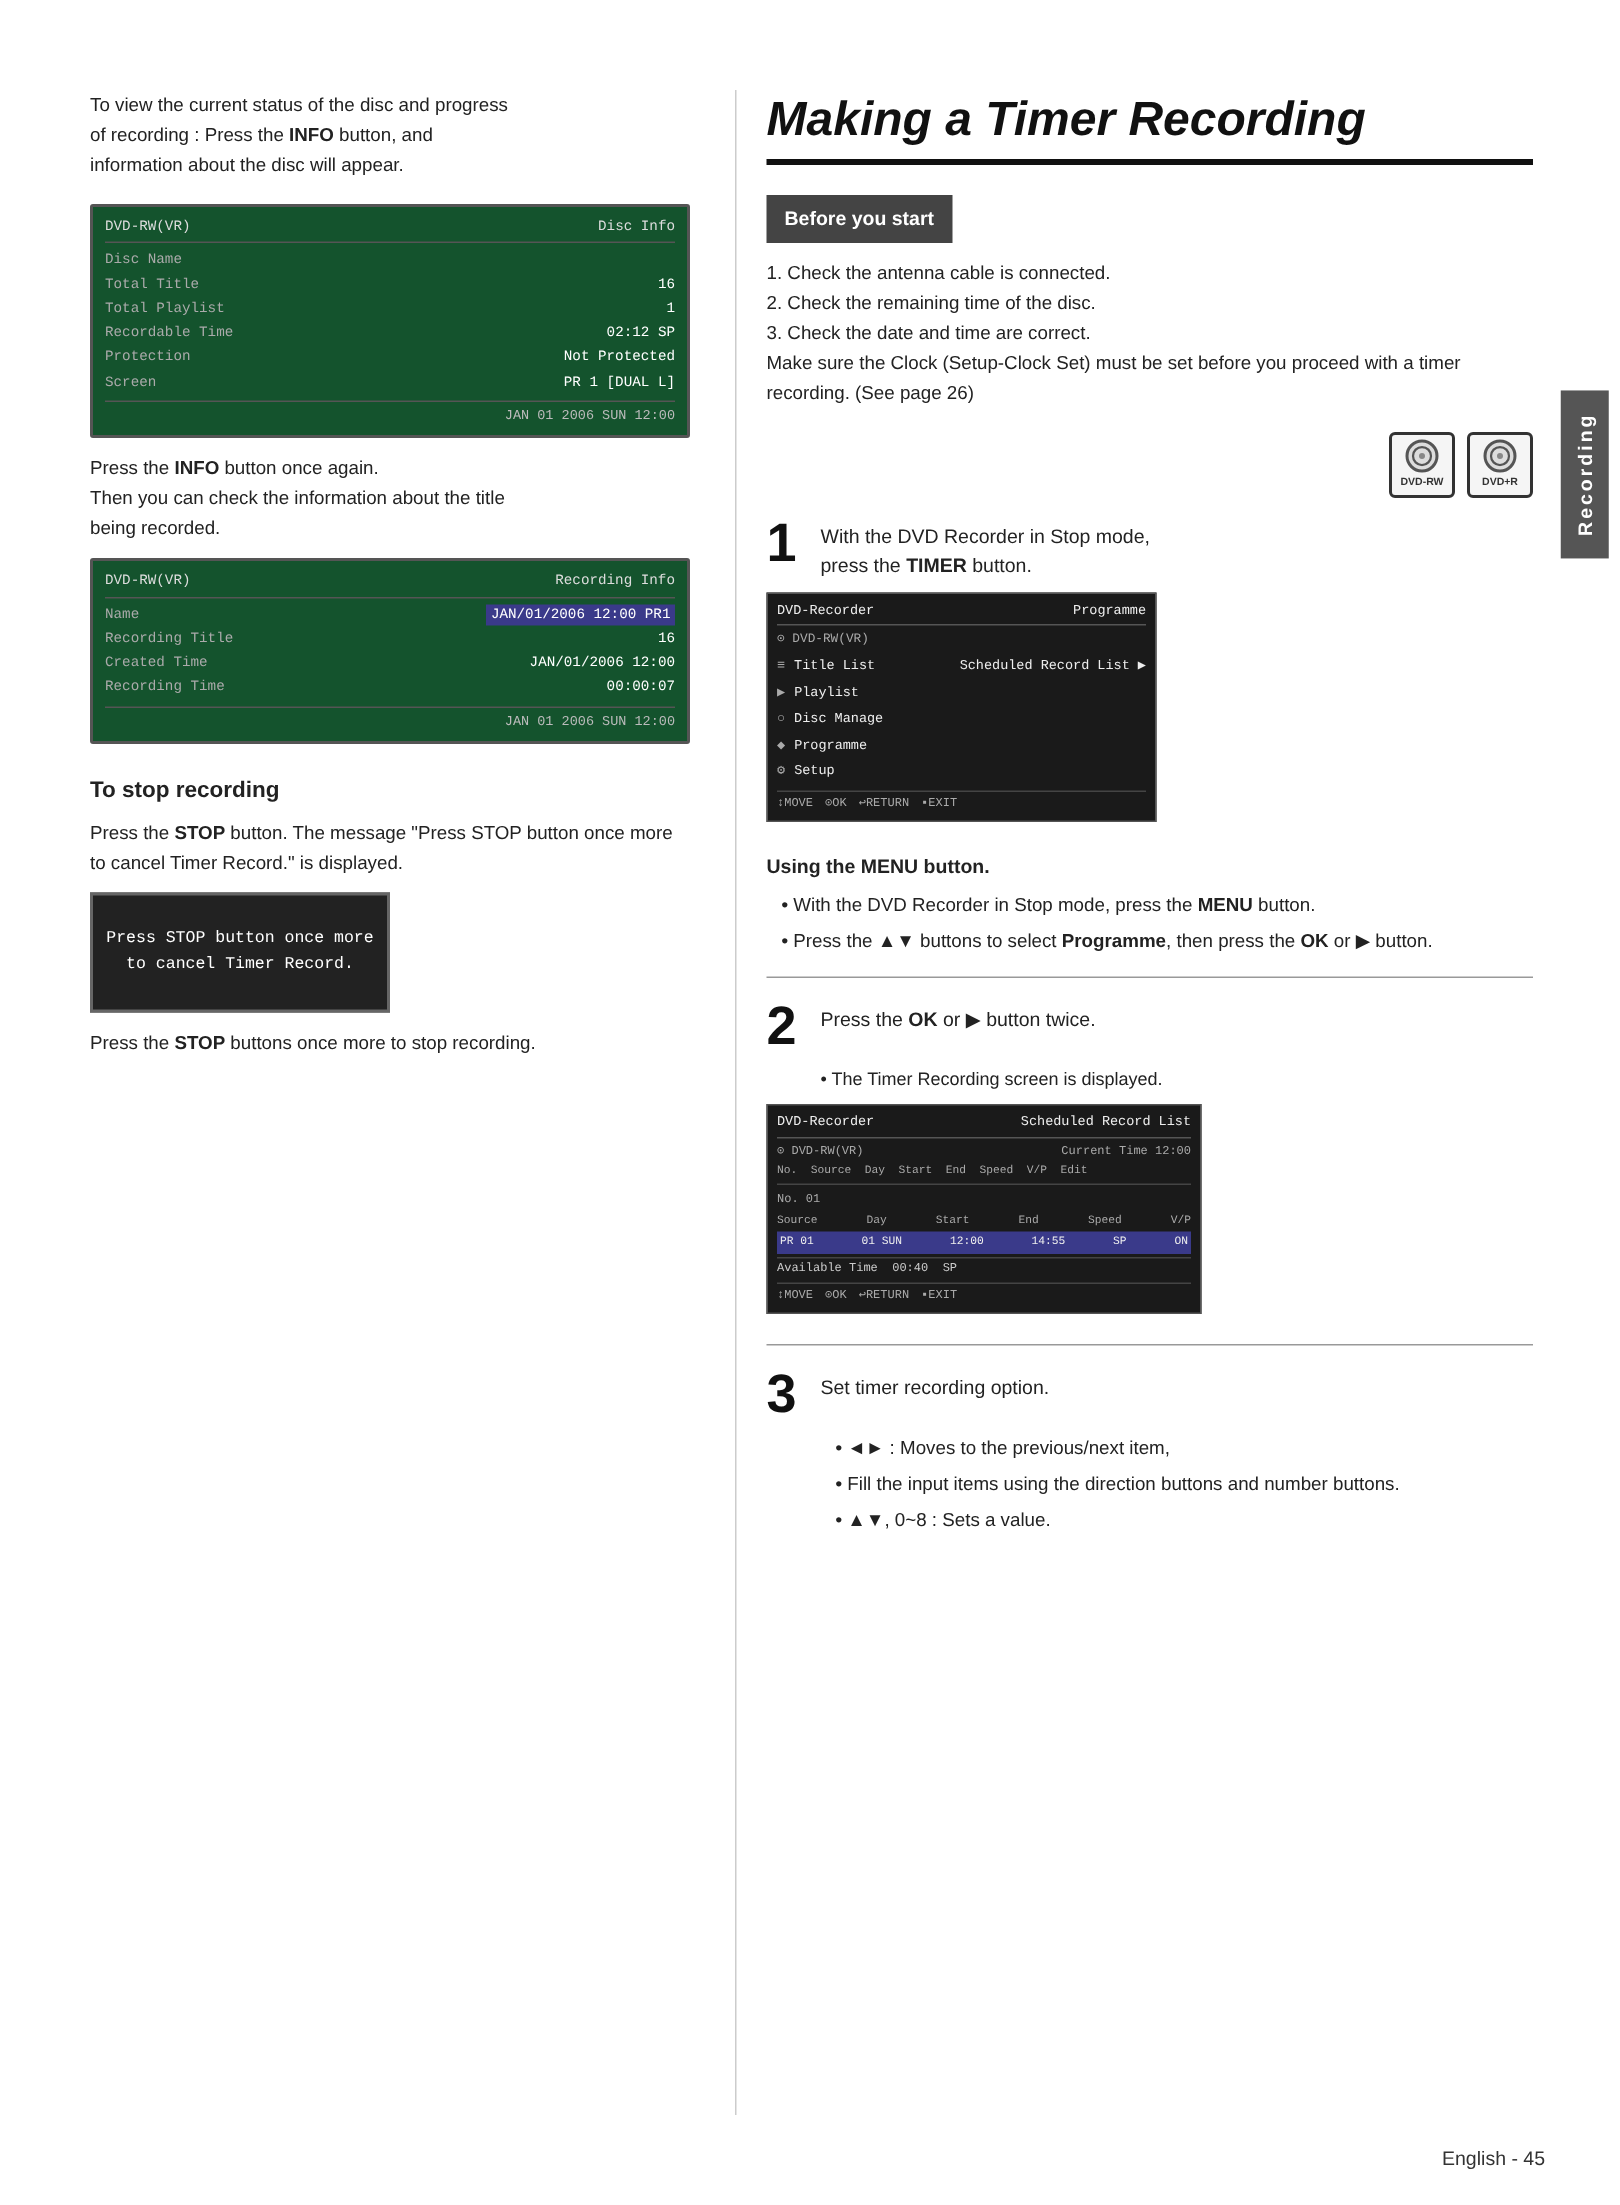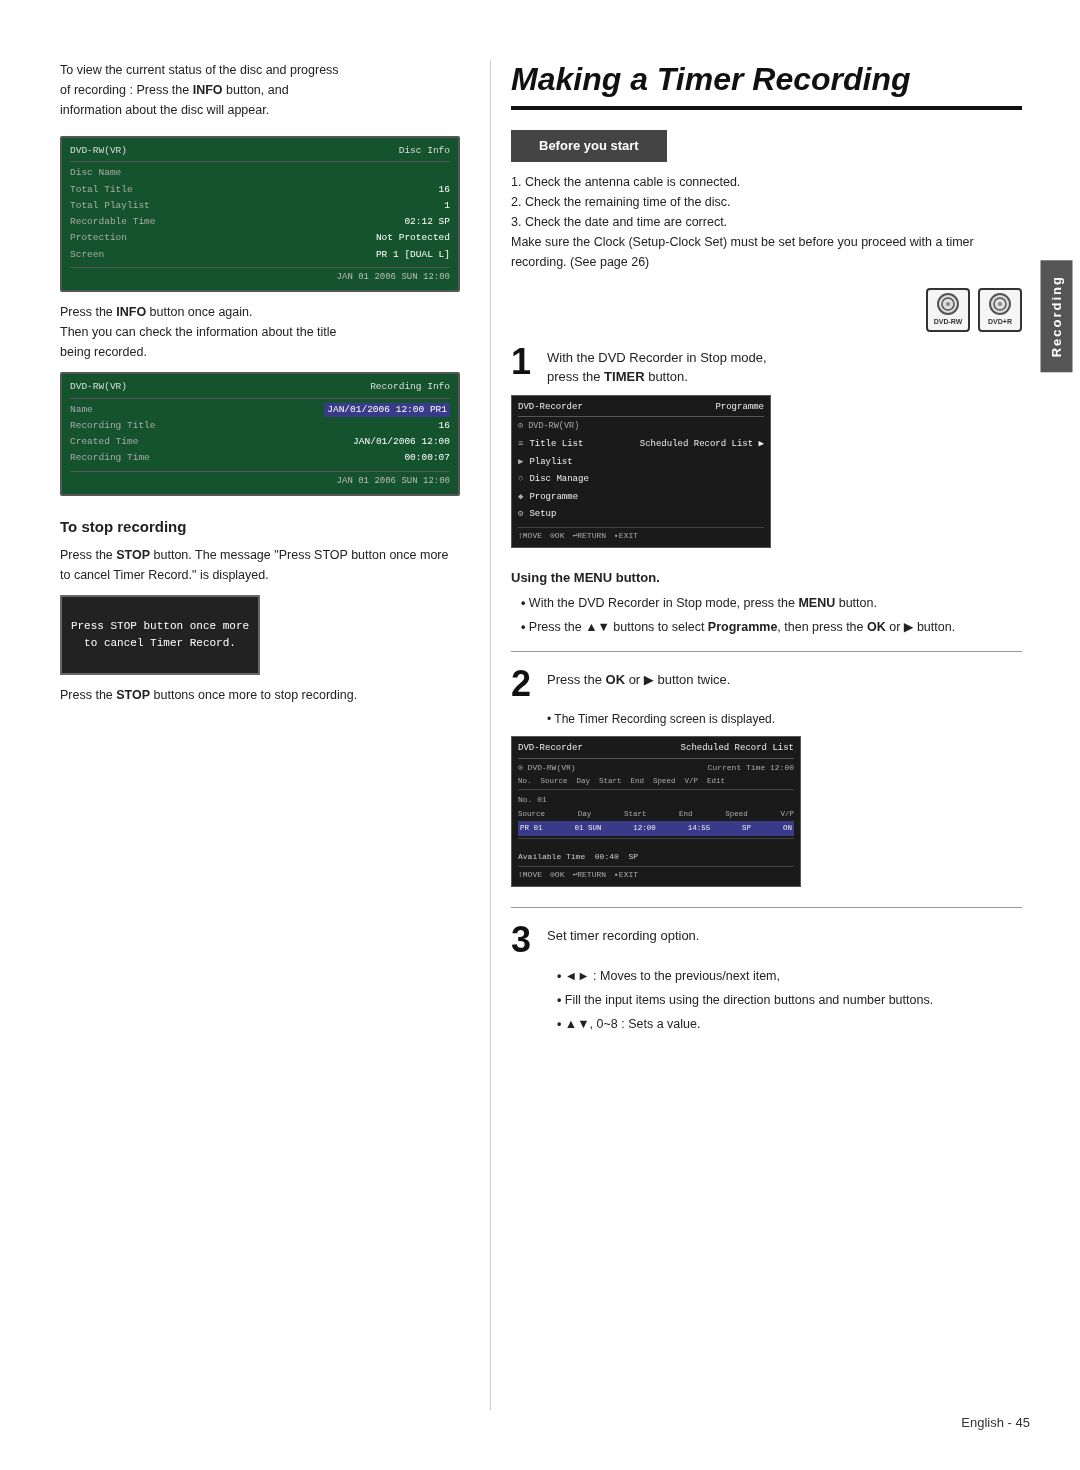--- a/index.html
+++ b/index.html
@@ -60,21 +60,21 @@
       border-bottom: 4px solid #111;
       padding-bottom: 8px;
       margin-bottom: 20px;
       line-height: 1.2;
     }
 
     
     .before-start-box {
       background: #444;
       color: #fff;
-      padding: 6px 28px;
+      padding: 6px 12px;
       font-weight: bold;
       font-size: 13px;
       display: inline-block;
       margin-bottom: 10px;
     }
 
     .before-start-content {
       font-size: 12.5px;
       margin-bottom: 16px;
       line-height: 1.6;
@@ -324,34 +324,34 @@
     .timer-screen .ts-no01 {
       color: #aaa;
       font-size: 8px;
       padding: 2px 0;
     }
 
     .timer-screen .ts-avail {
       font-size: 8px;
       color: #ccc;
       border-top: 1px solid #444;
-      padding-top: 12px;
+      padding-top: 1px;
       margin-top: 2px;
     }
 
     hr.divider {
       border: none;
       border-top: 1px solid #999;
       margin: 14px 0;
     }
 
     
     .page-footer {
       position: absolute;
-      bottom: 38px;
+      bottom: 22px;
       right: 50px;
       font-size: 13px;
       color: #333;
     }
 
     .left-col-top-para {
       margin-bottom: 16px;
     }
   </style>
 </head>

